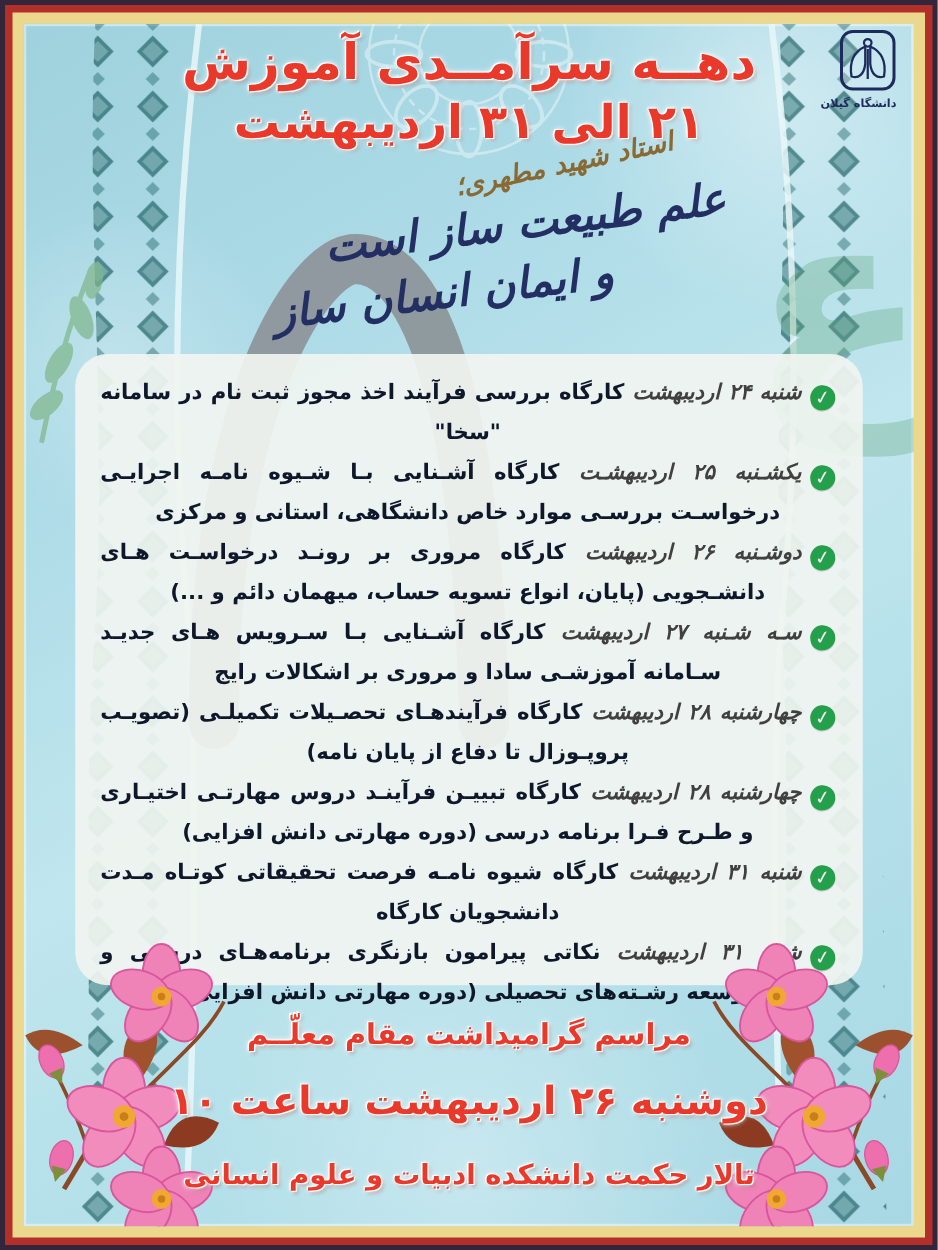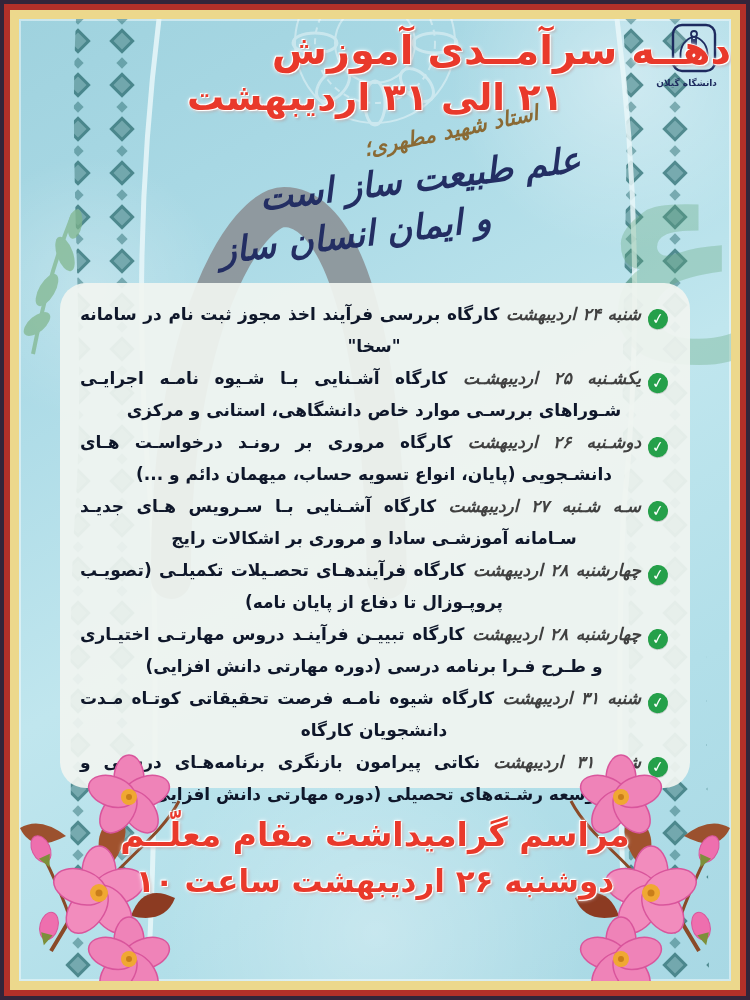--- a/index.html
+++ b/index.html
@@ -22,21 +22,21 @@
   .lattice-right { right:12px; top:0; z-index:1; }
   .arch-mark { left:120px; top:140px; z-index:2; }
   .green-mark { position:absolute; right:-12px; top:118px; z-index:2;
     font-size:210px; font-weight:bold; color:rgba(96,165,118,.32); line-height:1; }
   .leaf-mark { left:-6px; top:175px; z-index:2; }
   .mandala { left:50%; top:-66px; transform:translateX(-50%); z-index:1; }
 
   
   .titles { position:absolute; top:6px; left:0; width:100%; text-align:center; z-index:4; }
   .t1 { font-size:40px; font-weight:bold; color:#e9392b; line-height:50px;
-        text-shadow:0 0 3px #fff,0 0 5px #fff,1px 1px 0 #fff,-1px -1px 0 #fff,2px 2px 3px rgba(120,30,20,.35);text-align:right; }
+        text-shadow:0 0 3px #fff,0 0 5px #fff,1px 1px 0 #fff,-1px -1px 0 #fff,2px 2px 3px rgba(120,30,20,.35); }
   .t2 { font-size:37px; font-weight:bold; color:#e9392b; line-height:46px;
         text-shadow:0 0 3px #fff,0 0 5px #fff,1px 1px 0 #fff,-1px -1px 0 #fff,2px 2px 3px rgba(120,30,20,.35); }
 
   .logo { position:absolute; top:4px; right:14px; width:86px; z-index:4; }
   .logo-name { font-size:9px; font-weight:bold; color:#1d2a5e; margin-top:1px; }
 
   
   .q-attr { position:absolute; top:100px; left:292px; width:280px; text-align:center; z-index:4;
             transform:rotate(-12deg); font-size:21px; font-weight:bold; font-style:italic; color:#8a6a34; }
   .q-l1 { position:absolute; top:140px; left:201px; width:400px; text-align:center; z-index:4;
@@ -53,21 +53,21 @@
   .box li .date { color:#404040;font-style:italic; }
   .box li .txt { color:#0f172a; }
   .check { display:inline-block; width:20px; height:20px; margin-left:7px; vertical-align:-4px;
            background:#25a04a; border-radius:50% 50% 50% 45%; box-shadow:0 1px 0 rgba(0,0,0,.15);
            color:#fff; font-size:15px; line-height:20px; text-align:center; transform:rotate(-8deg); }
 
   
   .f1,.f2,.f3 { position:absolute; left:0; width:100%; text-align:center; z-index:6;
       color:#e9392b; font-weight:bold;
       text-shadow:0 0 3px #fff,0 0 5px #fff,1px 1px 0 #fff,-1px -1px 0 #fff,2px 2px 3px rgba(120,30,20,.35); }
-  .f1 { top:796px; font-size:33px; }
+  .f1 { top:796px; font-size:23px; }
   .f2 { top:844px; font-size:31px; }
   .f3 { top:909px; font-size:22px; }
 
   .flowers-left  { left:-8px;  bottom:-10px; z-index:5; }
   .flowers-right { right:-8px; bottom:-10px; z-index:5; }
 </style>
 </head>
 <body>
 
 <div class="poster">
@@ -193,32 +193,33 @@
       <div class="t2">۲۱ الی ۳۱ اردیبهشت</div>
     </div>
 
     <div class="q-attr">استاد شهید مطهری؛</div>
     <div class="q-l1">علم طبیعت ساز است</div>
     <div class="q-l2">و ایمان انسان ساز</div>
 
     <div class="box">
       <ul>
         <li><span class="check">✓</span><span class="date">شنبه ۲۴ اردیبهشت</span> <span class="txt">کارگاه بررسی فرآیند اخذ مجوز ثبت نام در سامانه "سخا"</span></li>
-        <li><span class="check">✓</span><span class="date">یکشـنبه ۲۵ اردیبهشـت</span> <span class="txt">کارگاه آشـنایی بـا شـیوه نامـه اجرایـی شـوراهای بررسـی موارد خاص دانشگاهی، استانی و مرکزی</span></li>
+        <li><span class="check">✓</span><span class="date">یکشـنبه ۲۵ اردیبهشـت</span> <span class="txt">کارگاه آشـنایی بـا شـیوه نامـه اجرایـی درخواسـت بررسـی موارد خاص دانشگاهی، استانی و مرکزی</span></li>
         <li><span class="check">✓</span><span class="date">دوشـنبه ۲۶ اردیبهشت</span> <span class="txt">کارگاه مروری بر رونـد درخواسـت هـای دانشـجویی (پایان، انواع تسویه حساب، میهمان دائم و ...)</span></li>
         <li><span class="check">✓</span><span class="date">سـه شـنبه ۲۷ اردیبهشت</span> <span class="txt">کارگاه آشـنایی بـا سـرویس هـای جدیـد سـامانه آموزشـی سادا و مروری بر اشکالات رایج</span></li>
         <li><span class="check">✓</span><span class="date">چهارشنبه ۲۸ اردیبهشت</span> <span class="txt">کارگاه  فرآیندهـای تحصـیلات تکمیلـی (تصویـب پروپـوزال تا دفاع از پایان نامه)</span></li>
         <li><span class="check">✓</span><span class="date">چهارشنبه ۲۸ اردیبهشت</span> <span class="txt">کارگاه  تبییـن فرآینـد دروس مهارتـی اختیـاری و طـرح فـرا برنامه درسی (دوره مهارتی دانش افزایی)</span></li>
         <li><span class="check">✓</span><span class="date">شنبه ۳۱ اردیبهشت</span> <span class="txt">کارگاه شیوه نامـه فرصت تحقیقاتی کوتـاه مـدت دانشجویان کارگاه</span></li>
         <li><span class="check">✓</span><span class="date">شنبه ۳۱ اردیبهشت</span> <span class="txt">نکاتی پیرامون بازنگری برنامه‌هـای درسـی و توسعه رشـته‌های تحصیلی (دوره مهارتی دانش افزایی)</span></li>
       </ul>
     </div>
 
     <div class="f1">مراسم گرامیداشت مقام معلّــم</div>
     <div class="f2">دوشنبه ۲۶ اردیبهشت ساعت ۱۰</div>
+    <div class="f3">تالار حکمت دانشکده ادبیات و علوم انسانی</div>
 
     <svg class="deco flowers-left" width="200" height="250" viewBox="0 0 200 250">
       <use href="#flowerCluster"></use>
     </svg>
     <svg class="deco flowers-right" width="200" height="250" viewBox="0 0 200 250">
       <g transform="translate(200,0) scale(-1,1)">
               <use href="#flowerCluster"></use>
             </g>
     </svg>
 

